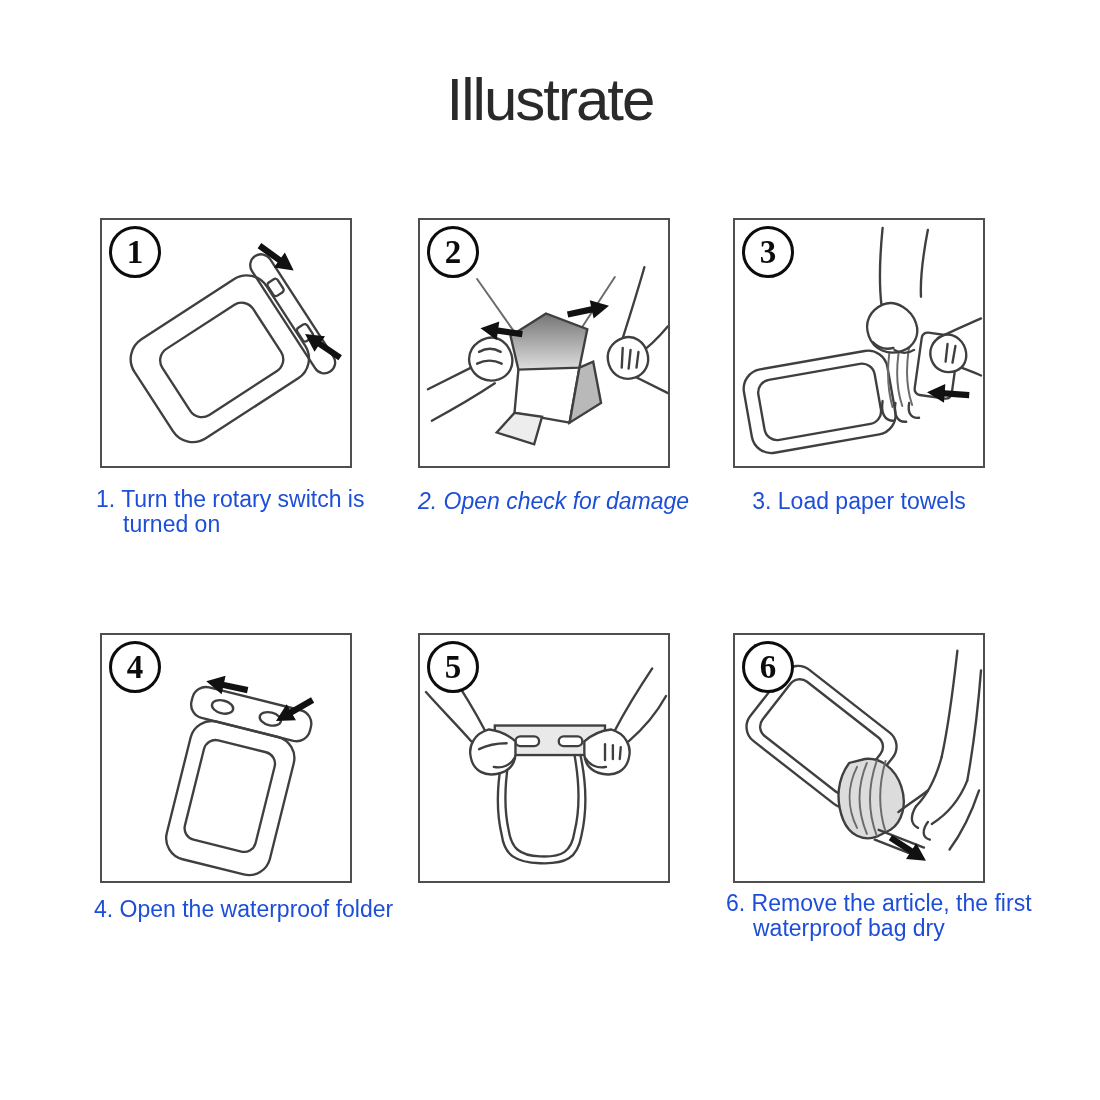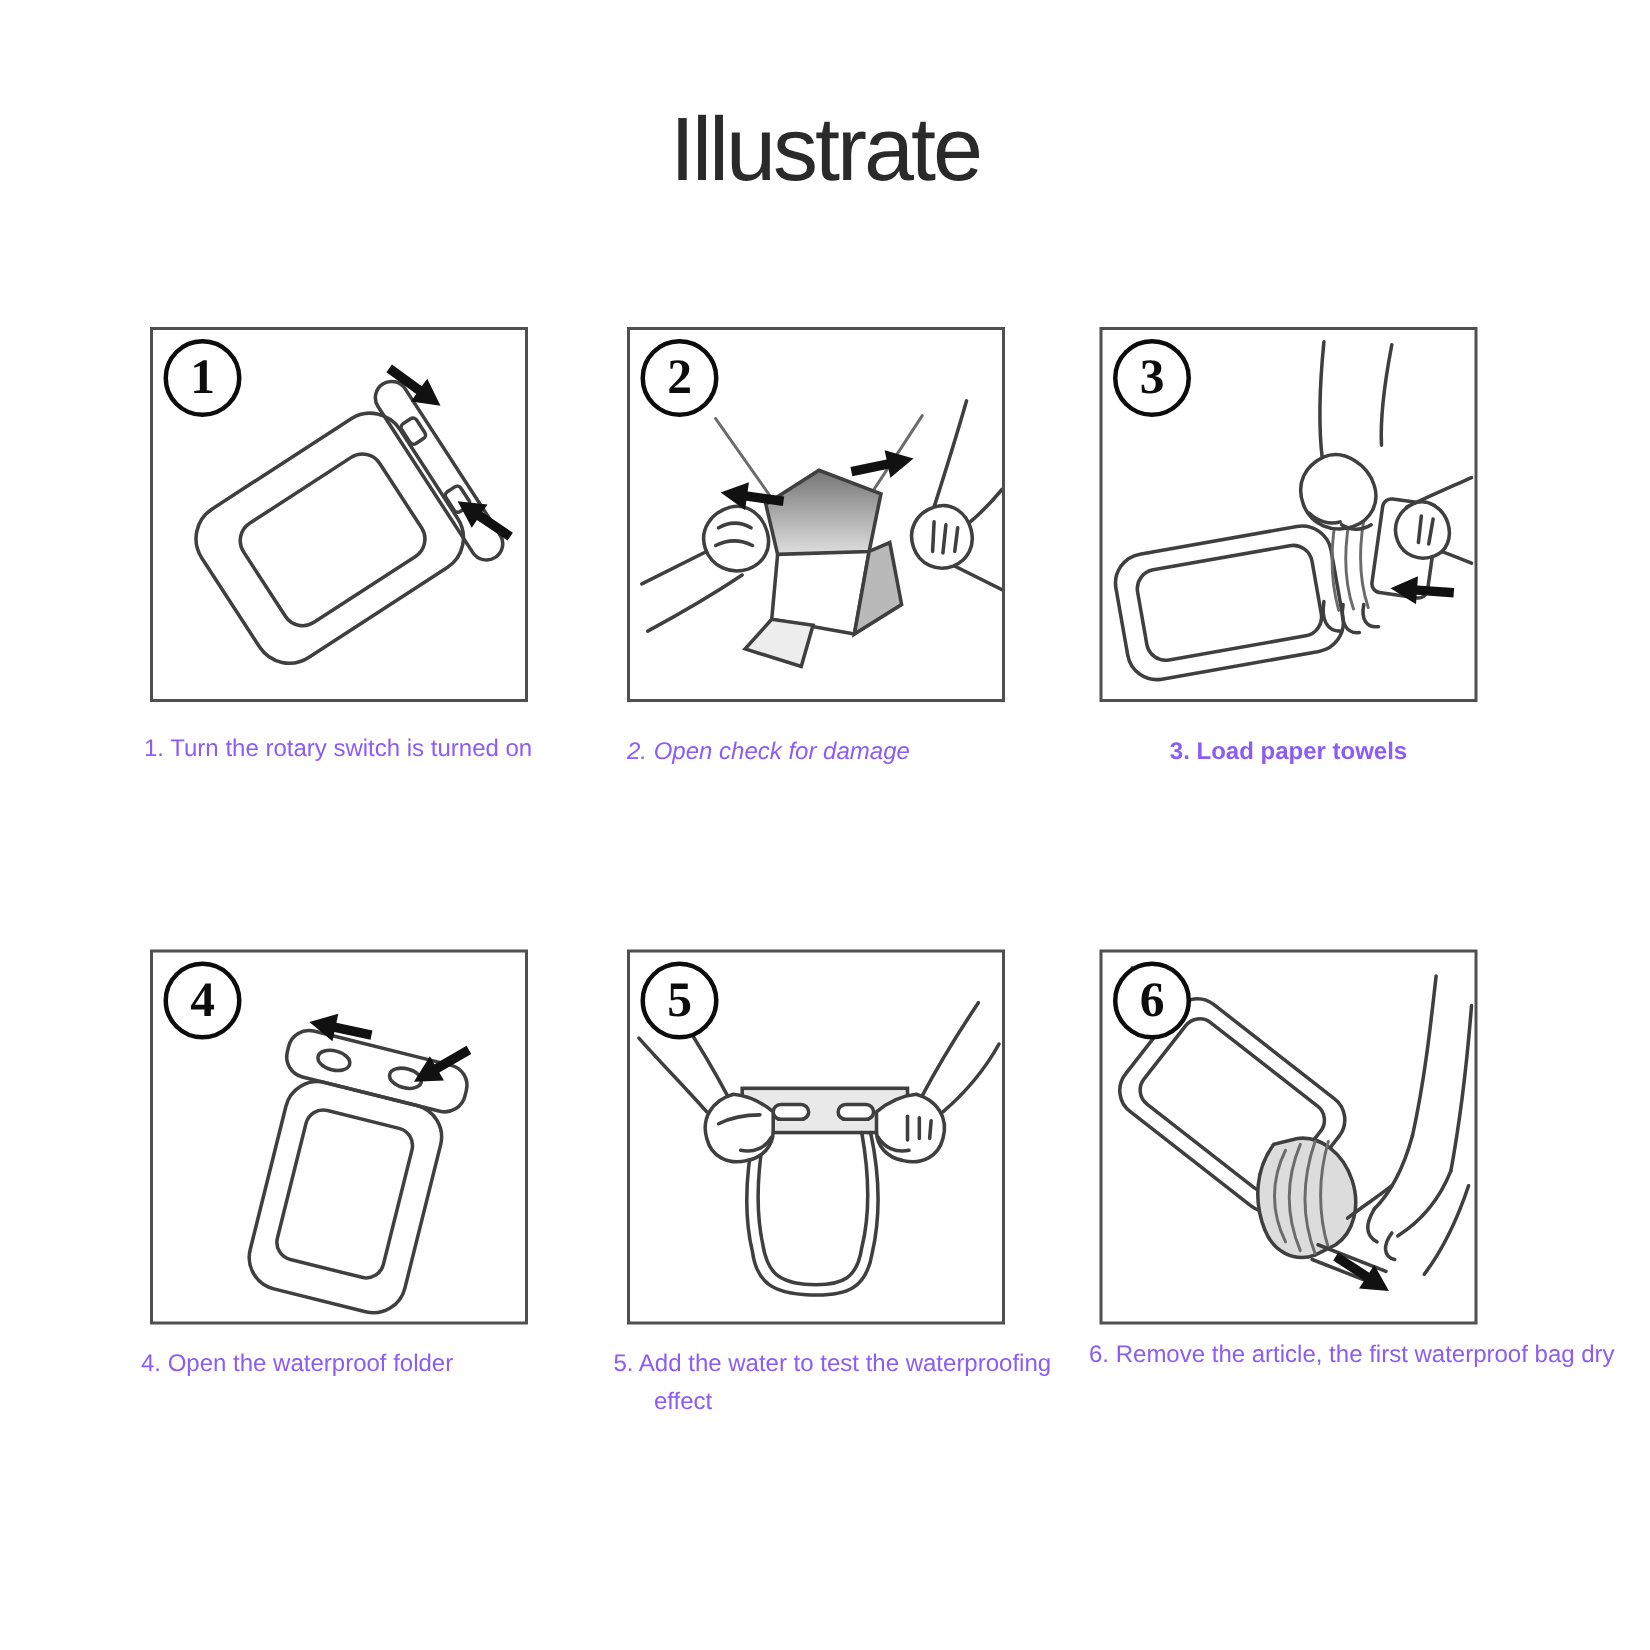--- a/index.html
+++ b/index.html
@@ -40,27 +40,27 @@
     display:flex;align-items:center;justify-content:center;
     font-family:"Liberation Serif", serif;
     font-weight:700;
     font-size:33px;
     color:#0c0c0c;
     z-index:2;
   }
   .caption{
     position:absolute;
     margin:0;
-    font-size:16px;
+    font-size:23px;
     line-height:25px;
-    color:#8b5cf6;
+    color:#1d4ed8;
     padding-left:27px;
     text-indent:-27px;
   }
-  .caption.centered{text-align:center;padding-left:0;text-indent:0;font-weight:bold;}
+  .caption.centered{text-align:center;padding-left:0;text-indent:0;}
   
   #p1{left:100px;top:218px;} #p2{left:418px;top:218px;} #p3{left:733px;top:218px;}
   #p4{left:100px;top:633px;} #p5{left:418px;top:633px;} #p6{left:733px;top:633px;}
   
   #c1{left:96px; top:487px; width:282px;}
   #c2{left:418px;top:489px; width:282px;font-style:italic;}
   #c3{left:733px;top:489px; width:252px;}
   #c4{left:94px; top:897px; width:300px;}
   #c5{left:409px;top:897px; width:285px;}
   #c6{left:726px;top:891px; width:330px;}
@@ -252,16 +252,15 @@
         <path d="M142 208 L188 226"></path>
       </g>
       <use href="#arrowShape" transform="translate(158,206) rotate(33)"></use>
     </svg>
   </div>
 
   <p class="caption" id="c1"><span>1.</span> <span>Turn the rotary switch is turned on</span></p>
   <p class="caption" id="c2"><span>2.</span> <span>Open check for damage</span></p>
   <p class="caption centered" id="c3"><span>3.</span> <span>Load paper towels</span></p>
   <p class="caption" id="c4"><span>4.</span> <span>Open the waterproof folder</span></p>
-  <p class="caption" id="c5"><span>5.</span> <span>Add the water to test the waterproofing effect</span></p>
   <p class="caption" id="c6"><span>6.</span> <span>Remove the article, the first waterproof bag dry</span></p>
 
 </div>
 
 </body></html>

